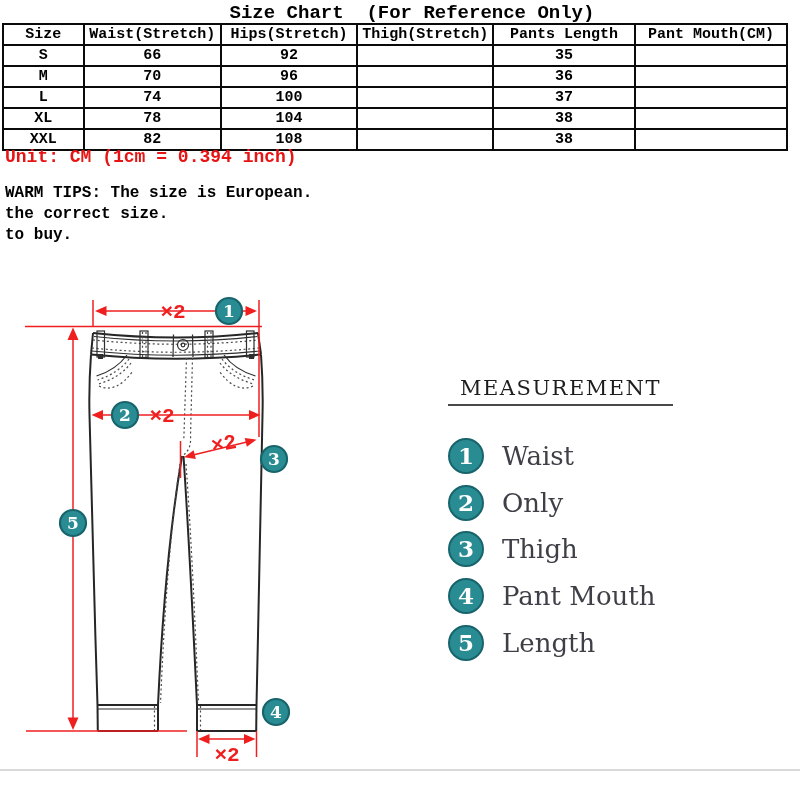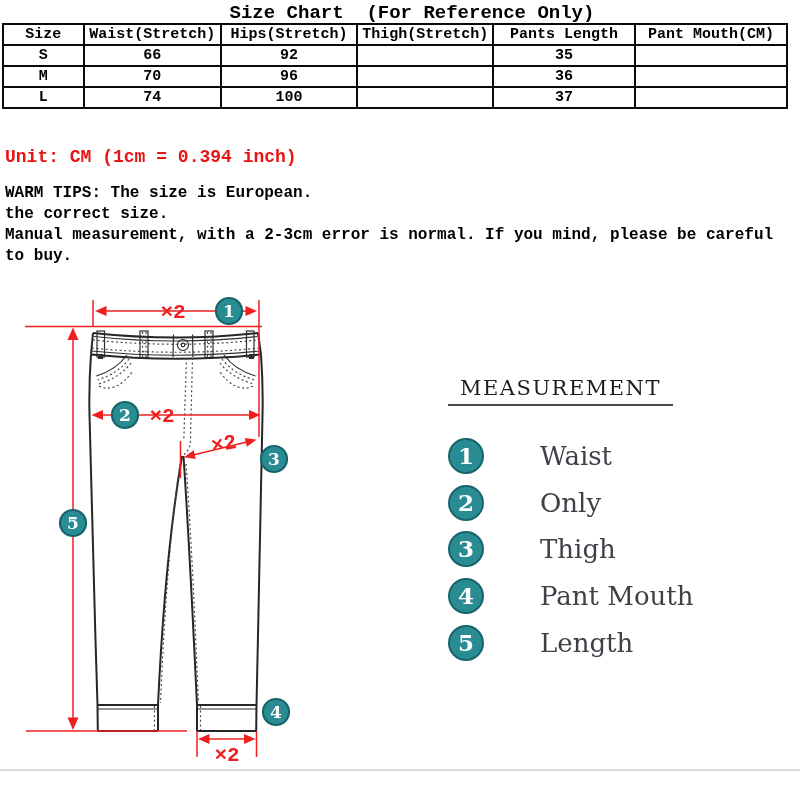--- a/index.html
+++ b/index.html
@@ -30,21 +30,21 @@
   
   .legend{position:absolute;left:448px;top:376px;width:300px;
           font-family:"DejaVu Serif","Liberation Serif",serif;}
   .legend-title{display:inline-block;font-size:21px;font-weight:500;letter-spacing:1.5px;
                 color:#1d1d1d;padding:0 12px 4px 12px;border-bottom:2px solid #4a4a4a;}
   .legend-items{position:absolute;left:0;top:57px;width:300px;}
   .legend-item{display:flex;align-items:center;height:46.6px;}
   .legend-num{width:36px;height:36px;border-radius:50%;background:#2a8c93;
               border:2px solid #17646c;box-sizing:border-box;flex:0 0 36px;
               color:#fff;font-size:23px;font-weight:bold;line-height:32px;text-align:center;}
-  .legend-label{margin-left:56px;font-size:26px;font-weight:500;color:#3f3f47;white-space:nowrap;}
+  .legend-label{margin-left:18px;font-size:26px;font-weight:500;color:#3f3f47;white-space:nowrap;}
 
   
   svg.diagram{position:absolute;left:0;top:290px;}
   .ink{stroke:#262626;fill:none;stroke-width:2;}
   .ink-thin{stroke:#2e2e2e;fill:none;stroke-width:1.2;}
   .stitch{stroke:#4a4a4a;fill:none;stroke-width:1.2;stroke-dasharray:2 2.6;}
   .red{stroke:#ef1f1f;fill:none;stroke-width:1.5;}
   .redfill{fill:#ef1f1f;stroke:none;}
   .xlabel{fill:#ef1f1f;font-family:"Liberation Mono","DejaVu Sans Mono",monospace;
           font-size:21px;font-weight:bold;}
@@ -96,28 +96,43 @@
       <td></td>
     </tr>
     <tr>
       <td>L</td>
       <td>74</td>
       <td>100</td>
       <td></td>
       <td>37</td>
       <td></td>
     </tr>
+    <tr>
+      <td>XL</td>
+      <td>78</td>
+      <td>104</td>
+      <td></td>
+      <td>38</td>
+      <td></td>
+    </tr>
+    <tr>
+      <td>XXL</td>
+      <td>82</td>
+      <td>108</td>
+      <td></td>
+      <td>38</td>
+      <td></td>
+    </tr>
   </tbody>
     </table>
 
   <div class="unit-note">Unit: CM (1cm = 0.394 inch)</div>
   <div class="tips">
     <div>WARM TIPS: The size is European.</div>
     <div>the correct size.</div>
-    <div>Manual measurement, with a 2-3cm error is normal. If you mind, please be careful</div>
     <div>to buy.</div>
   </div>
 
   <svg class="diagram" width="420" height="490" viewBox="60 290 420 490">
 
     <g>
 
       <g>
         <path class="ink" d="M153,333 Q237,342 318,333"></path>
         <path class="ink-thin" d="M154,336.5 Q237,345.5 317,336.5"></path>

